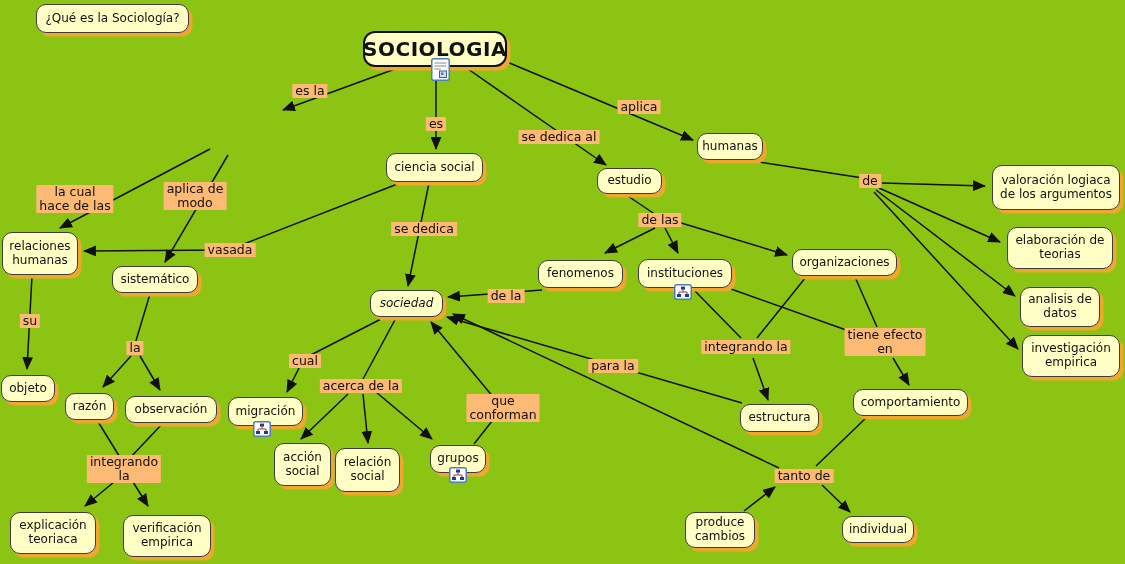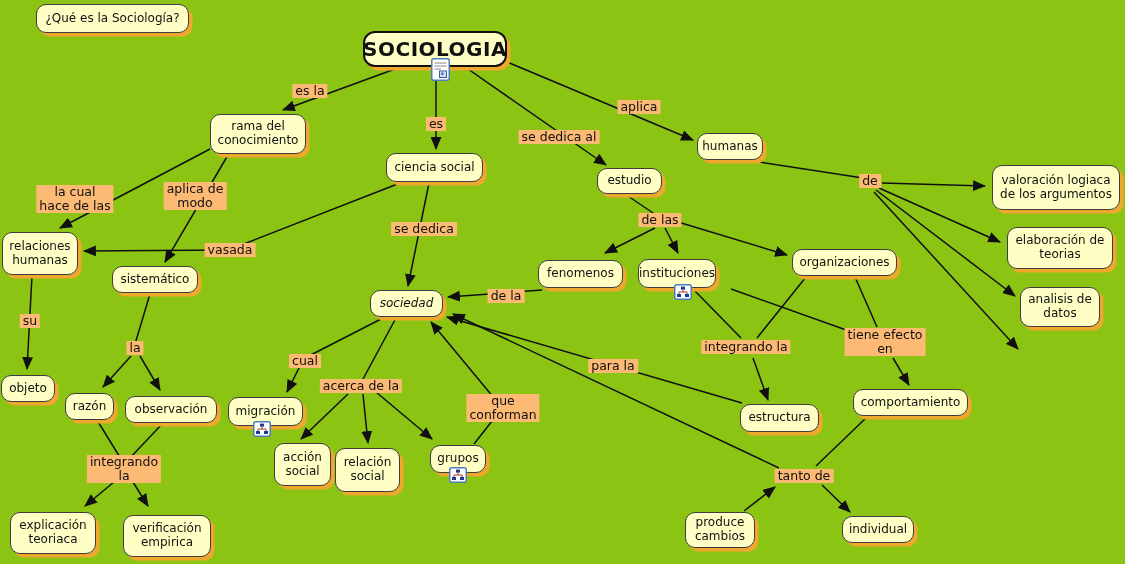--- a/index.html
+++ b/index.html
@@ -99,33 +99,33 @@
 conforman</div>
     <div class="link-label" style="left: 613px; top: 366px;">para la</div>
     <div class="link-label" style="left: 746px; top: 347px;">integrando la</div>
     <div class="link-label" style="left: 885px; top: 342px;">tiene efecto
 en</div>
     <div class="link-label" style="left: 124px; top: 469px;">integrando
 la</div>
     <div class="link-label" style="left: 804px; top: 476px;">tanto de</div>
     <div class="node" style="left: 36px; top: 4px; width: 153px; height: 29px;">¿Qué es la Sociología?</div>
     <div class="node bold" style="left: 363px; top: 31px; width: 144px; height: 36px;">SOCIOLOGIA</div>
-    <div class="node" style="left: 210px; top: 114px; width: 96px; height: 40px;">rama del conocimiento</div>
     <div class="node" style="left: 386px; top: 153px; width: 97px; height: 29px;">ciencia social</div>
     <div class="node" style="left: 597px; top: 168px; width: 65px; height: 26px;">estudio</div>
     <div class="node" style="left: 697px; top: 133px; width: 66px; height: 27px;">humanas</div>
     <div class="node" style="left: 2px; top: 232px; width: 76px; height: 43px;">relaciones humanas</div>
     <div class="node" style="left: 112px; top: 266px; width: 86px; height: 27px;">sistemático</div>
     <div class="node" style="left: 370px; top: 290px; width: 73px; height: 27px; font-style: italic;">sociedad</div>
     <div class="node" style="left: 538px; top: 260px; width: 85px; height: 28px;">fenomenos</div>
-    <div class="node" style="left: 638px; top: 259px; width: 78px; height: 29px; text-align: right;">instituciones</div>
+    <div class="node" style="left: 638px; top: 259px; width: 94px; height: 29px; text-align: right;">instituciones</div>
     <div class="node" style="left: 792px; top: 249px; width: 105px; height: 27px;">organizaciones</div>
     <div class="node" style="left: 992px; top: 165px; width: 128px; height: 45px;">valoración logiaca de los argumentos</div>
     <div class="node" style="left: 1007px; top: 227px; width: 106px; height: 42px;">elaboración de teorias</div>
     <div class="node" style="left: 1020px; top: 287px; width: 80px; height: 40px;">analisis de datos</div>
+    <div class="node" style="left: 1022px; top: 335px; width: 98px; height: 42px;">investigación empirica</div>
     <div class="node" style="left: 1px; top: 375px; width: 54px; height: 27px;">objeto</div>
     <div class="node" style="left: 65px; top: 393px; width: 49px; height: 27px;">razón</div>
     <div class="node" style="left: 125px; top: 396px; width: 92px; height: 27px;">observación</div>
     <div class="node" style="left: 228px; top: 397px; width: 75px; height: 29px;">migración</div>
     <div class="node" style="left: 274px; top: 443px; width: 57px; height: 43px;">acción social</div>
     <div class="node" style="left: 335px; top: 448px; width: 65px; height: 44px;">relación social</div>
     <div class="node" style="left: 430px; top: 445px; width: 56px; height: 28px;">grupos</div>
     <div class="node" style="left: 740px; top: 404px; width: 79px; height: 28px;">estructura</div>
     <div class="node" style="left: 853px; top: 389px; width: 115px; height: 27px;">comportamiento</div>
     <div class="node" style="left: 10px; top: 512px; width: 86px; height: 42px;">explicación teoriaca</div>

